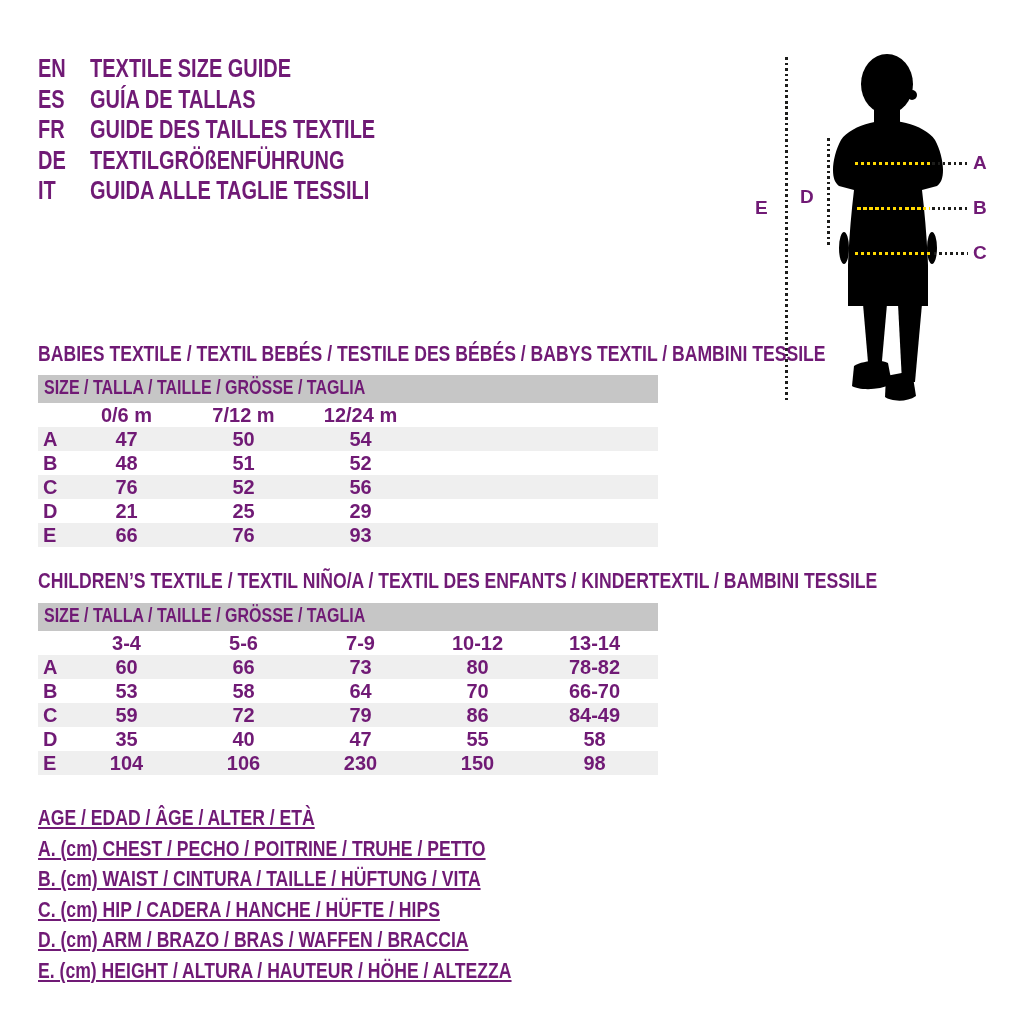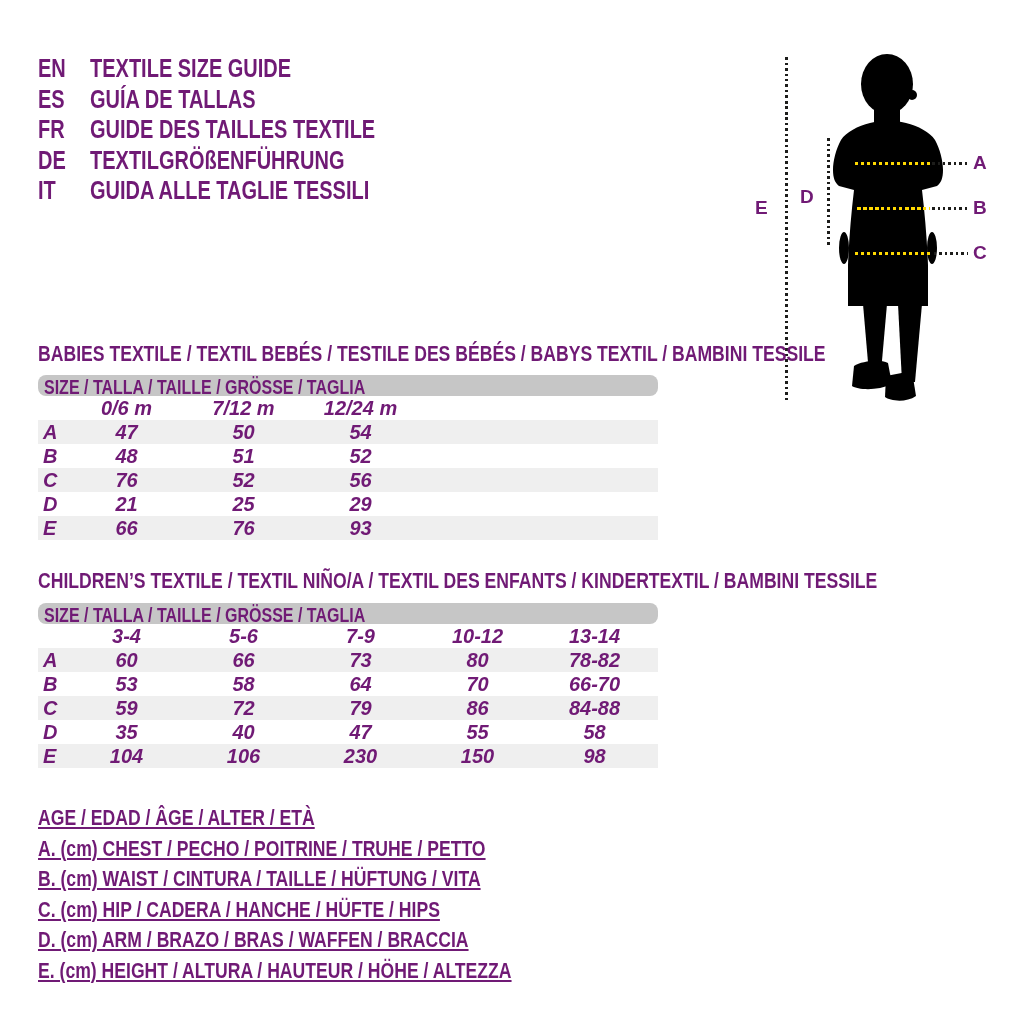--- a/index.html
+++ b/index.html
@@ -18,23 +18,23 @@
   .figure { position:absolute; left:740px; top:40px; width:284px; height:380px; }
   .vdots { position:absolute; width:2.5px; background-image:repeating-linear-gradient(to bottom,#1d1d1b 0 2.5px,transparent 2.5px 5.5px); }
   .hdots { position:absolute; height:2.5px; background-image:repeating-linear-gradient(to right,#1d1d1b 0 2.5px,transparent 2.5px 5.5px); }
   .ydash { position:absolute; height:3px; background-image:repeating-linear-gradient(to right,#ffd900 0 3.5px,transparent 3.5px 6px); z-index:2; }
   .figlabel { position:absolute; font-size:19px; font-weight:700; line-height:22px; }
   .silhouette { position:absolute; left:90px; top:10px; }
 
   
   .section { position:absolute; left:38px; width:620px; }
   .section-title { position:absolute; left:38px; font-size:22px; font-weight:700; }
-  .size-bar { height:21px; background:#c6c6c6; line-height:25px; padding-left:6px; font-size:20px; font-weight:700;border-radius:8px; }
+  .size-bar { height:28px; background:#c6c6c6; line-height:25px; padding-left:6px; font-size:20px; font-weight:700; }
   .size-bar span { display:inline-block; transform:scaleX(0.8); transform-origin:0 0; white-space:nowrap; }
-  table { border-collapse:collapse; table-layout:fixed; width:620px; font-size:20px; font-weight:700;font-style:italic; }
+  table { border-collapse:collapse; table-layout:fixed; width:620px; font-size:20px; font-weight:700; }
   th, td { height:24px; line-height:24px; text-align:center; font-weight:700; padding:0; overflow:visible; white-space:nowrap; }
   th.rowlabel, tbody th { text-align:left; padding-left:5px; }
   tr.stripe { background:#efefef; }
 
   
   .legend { position:absolute; left:38px; top:803px;text-decoration:underline; }
   .legend-line { height:30.6px; line-height:30.6px; font-size:22px; font-weight:700; transform:scaleX(0.8); transform-origin:0 0; white-space:nowrap; }
 </style>
 </head>
 <body>
@@ -202,21 +202,21 @@
             <td>70</td>
             <td>66-70</td>
             <td></td>
           </tr>
           <tr class="stripe">
             <th class="rowlabel">C</th>
             <td>59</td>
             <td>72</td>
             <td>79</td>
             <td>86</td>
-            <td>84-88</td>
+            <td>84-49</td>
             <td></td>
           </tr>
           <tr>
             <th class="rowlabel">D</th>
             <td>35</td>
             <td>40</td>
             <td>47</td>
             <td>55</td>
             <td>58</td>
             <td></td>

